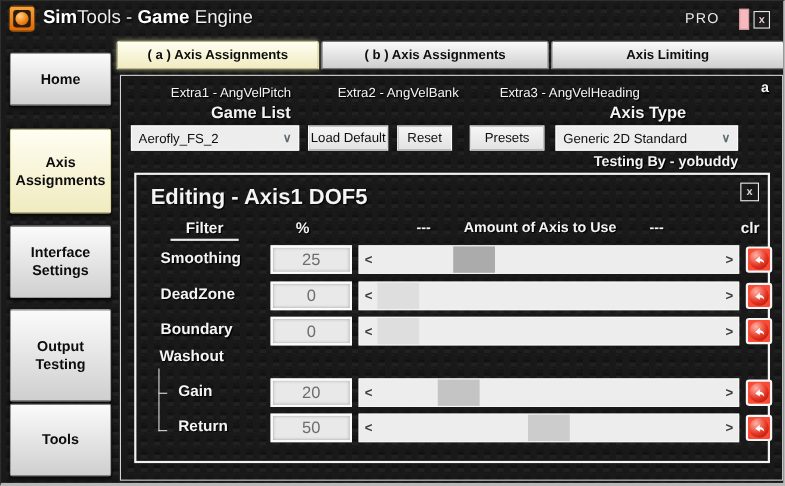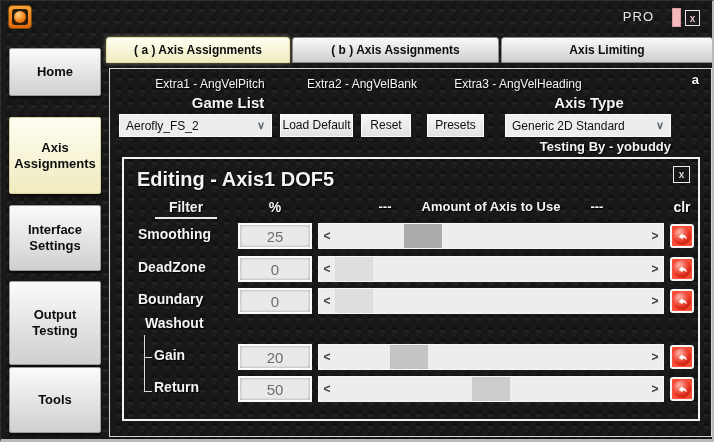--- a/index.html
+++ b/index.html
@@ -77,21 +77,21 @@
   .editor { position:absolute; left:12px; top:88px; width:578px; height:264px; border:2px solid #f2f2f2; }
   .ed-title { position:absolute; left:13px; top:9px; font-size:20px; font-weight:bold; }
   .ed-close { position:absolute; right:8px; top:7px; width:17px; height:17px; background:transparent;
     border:1px solid #eee; color:#cfd8e2; font-size:10px; font-weight:bold; line-height:14px; text-align:center; cursor:pointer; }
   .hdr { position:absolute; top:40px; font-size:14px; font-weight:bold; text-align:center; }
   .hdr-filter { left:8px; width:108px; }
   .hdr-filter span { display:inline-block; border-bottom:2px solid #e9e9e9; padding:0 14px 2px; }
   .hdr-pct { left:114px; width:74px; }
   .hdr-axis { left:194px; width:346px; display:flex; justify-content:center; gap:30px; font-size:13px; }
   .hdr-clr { left:543px; width:30px; }
-  .row { position:absolute; left:0; width:100%; height:26px; }
+  .row { position:absolute; left:8px; width:100%; height:26px; }
   .row-label { position:absolute; left:14px; top:3px; font-size:14px; font-weight:bold; white-space:nowrap; }
   .row-label.indent { left:30px; }
   .pct-input { position:absolute; left:114px; top:0; width:74px; height:26px; background:#e9e9e9;
     border:2px solid #fbfbfb; box-shadow:inset 0 0 3px #9a9a9a; color:#6e6e6e; font-size:15px; text-align:center; }
   .slider { position:absolute; left:194px; top:0; width:346px; height:26px; background:#ededed;
     border:1px solid #f6f6f6; display:flex; }
   .sar { width:16px; text-align:center; color:#3d3d3d; font-size:12px; font-weight:bold; line-height:24px; cursor:pointer; user-select:none; }
   .strack { flex:1; position:relative; cursor:pointer; }
   .sthumb { position:absolute; top:0; bottom:0; width:38px; background:#bdbdbd; cursor:grab; }
   .clr-btn { position:absolute; left:546px; top:1px; width:24px; height:24px; background:#fb4b35;
@@ -104,20 +104,21 @@
   .br-t { position:absolute; left:20px; width:8px; height:1px; background:#dcdcdc; }
 </style>
 </head>
 <body>
 
 <div class="titlebar">
   <div class="app-icon">
     <div class="inner"></div>
       <div class="ball"></div>
   </div>
+  <div class="app-title"><span class="b">Sim</span><span>Tools</span><span> - </span><span class="b">Game</span><span> Engine</span></div>
   <div class="pro">PRO</div>
   <div class="pink-btn"></div>
   <button class="win-close">x</button>
 </div>
 
 <div class="tab active" style="left:105px; width:184px;">( a ) Axis Assignments</div>
 <div class="tab" style="left:291px; width:207px;">( b ) Axis Assignments</div>
 <div class="tab" style="left:500px; width:212px;">Axis Limiting</div>
 
 <div class="side-btn" style="top:47px; height:48px;">Home</div>
@@ -135,21 +136,21 @@
 
   <span class="col-label wtxt" style="left:118px;">Game List</span>
   <span class="col-label wtxt" style="left:479px;">Axis Type</span>
 
   <div class="ctl select" style="left:9px; width:153px;">
     <span class="val">Aerofly_FS_2</span>
     <span class="chev">∨</span>
   </div>
   <button class="ctl pbtn" style="left:170px; width:73px;">Load Default</button>
   <button class="ctl pbtn" style="left:251px; width:50px;">Reset</button>
-  <button class="ctl pbtn" style="left:317px; width:57px;">Presets</button>
+  <button class="ctl pbtn" style="left:317px; width:68px;">Presets</button>
   <div class="ctl select" style="left:395px; width:166px;">
     <span class="val">Generic 2D Standard</span>
     <span class="chev">∨</span>
   </div>
 
   <div class="plugin-by wtxt">Testing By - yobuddy</div>
 
   <div class="editor">
     <div class="ed-title wtxt">Editing - Axis1 DOF5</div>
     <button class="ed-close">x</button>

